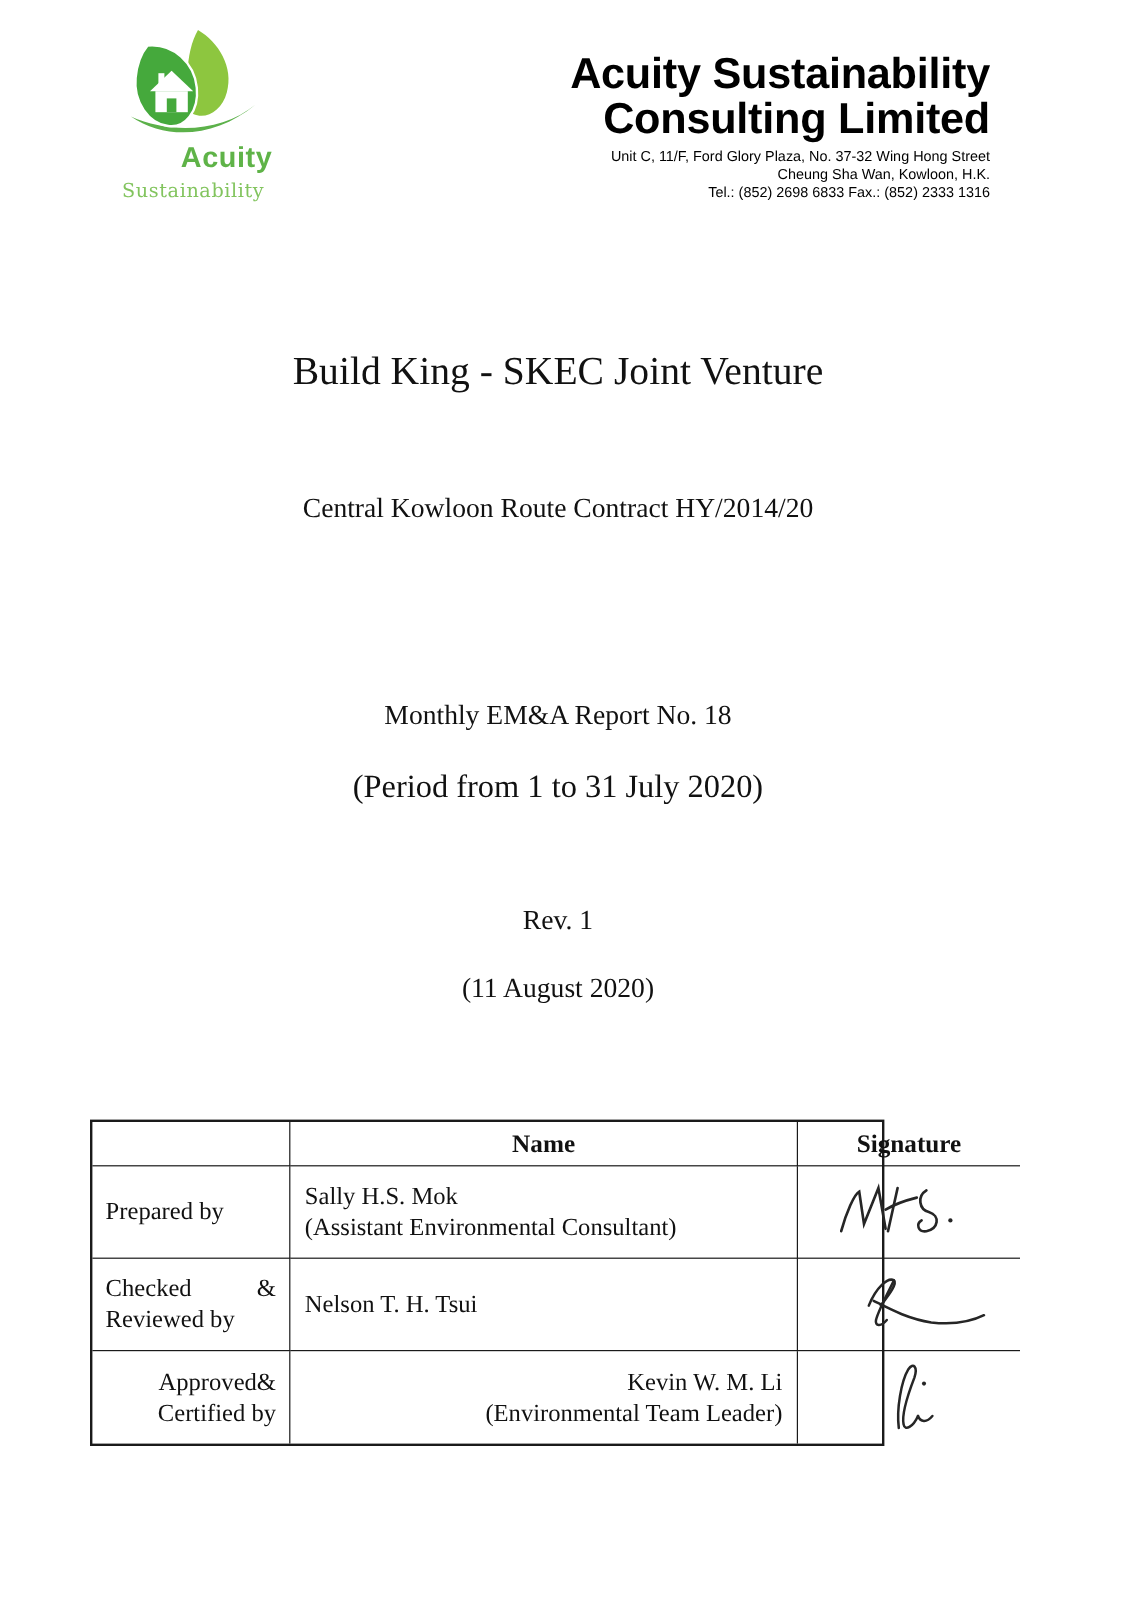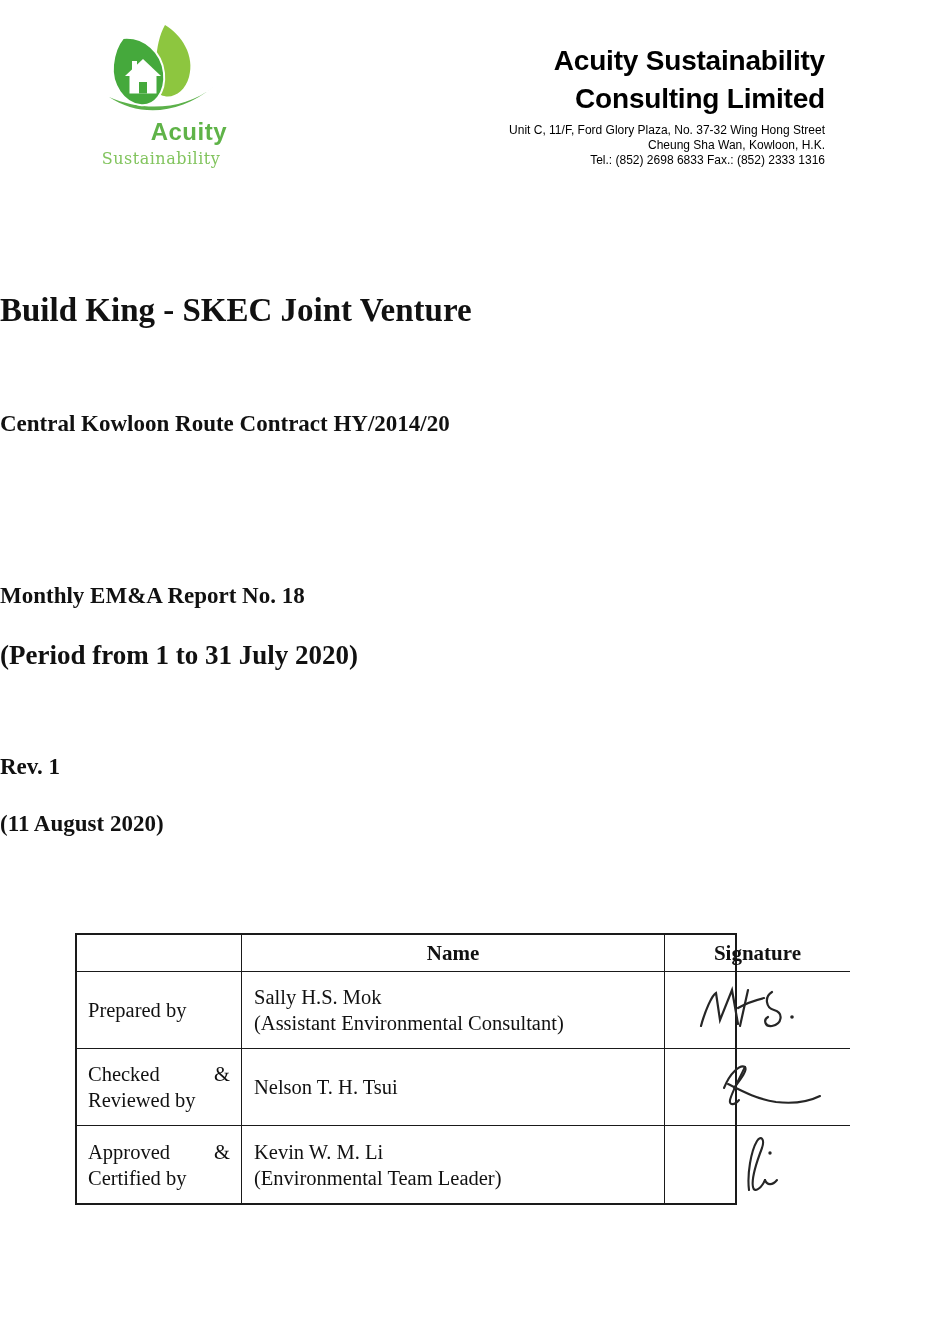--- a/index.html
+++ b/index.html
@@ -16,30 +16,30 @@
   .logo-brand {
     font-family:"Liberation Sans", sans-serif; font-size:24px; font-weight:600;
     color:#5fb348; margin-top:2px; letter-spacing:0.5px;text-align:right;
   }
   .logo-tagline {
     font-family:"DejaVu Serif", serif; font-size:16px;
     color:#82c45e; margin-top:3px; letter-spacing:0.5px;
   }
   .company-block { position:absolute; right:120px; top:42px; text-align:right; }
   .company-name {
-    font-family:"Liberation Sans", sans-serif; font-size:28px; font-weight:600;
+    font-family:"Liberation Sans", sans-serif; font-size:36px; font-weight:600;
     color:#000; line-height:38px; letter-spacing:-0.2px;
   }
   .company-address {
     font-family:"Liberation Sans", sans-serif; font-size:12px; color:#000;
     line-height:15px; margin-top:5px;
   }
 
   
-  .cline { position:absolute; left:0; right:15px; white-space:nowrap;font-weight:bold; }
+  .cline { position:absolute; left:0; right:15px; text-align:center; white-space:nowrap; }
   .jv-title   { top:292px; font-size:33px; }
   .l-contract { top:411px; font-size:23px; }
   .l-section  { top:468px; font-size:23px; }
   .l-report   { top:583px; font-size:23px; }
   .l-period   { top:640px; font-size:27px; }
   .l-rev      { top:754px; font-size:23px; }
   .l-revdate  { top:811px; font-size:23px; }
 
   
   .signoff {
@@ -48,21 +48,21 @@
     grid-template-columns:165px 423px 185px;
     grid-template-rows:37px 77px 77px 77px;
     border:2px solid #1a1a1a;
   }
   .cell {
     border-right:1.5px solid #1a1a1a; border-bottom:1.5px solid #1a1a1a;
     display:flex; flex-direction:column; justify-content:center;
     font-size:20.5px; line-height:26px; overflow:hidden;
   }
   .cell.last-col { border-right:none; }
-  .cell.last-row { border-bottom:none; }
+  .cell.last-row { border-bottom:none;align-items:flex-end; }
   .cell.hdr { align-items:center; font-weight:bold; font-size:21px; }
   .cell.role { padding:0 11px; }
   .cell.who  { padding:0 12px; }
   .role-line { display:flex; justify-content:space-between; }
   .cell.sig { align-items:center; justify-content:center; }
   .sig svg { display:block; }
 </style>
 </head>
 <body>
 

